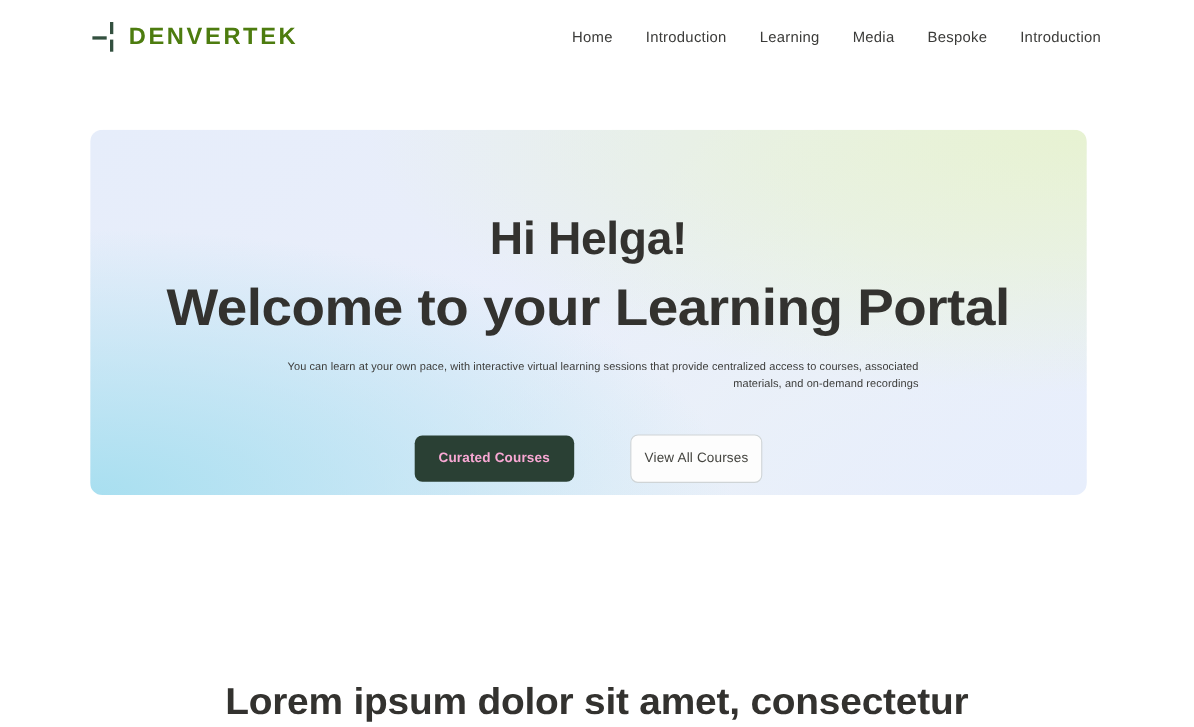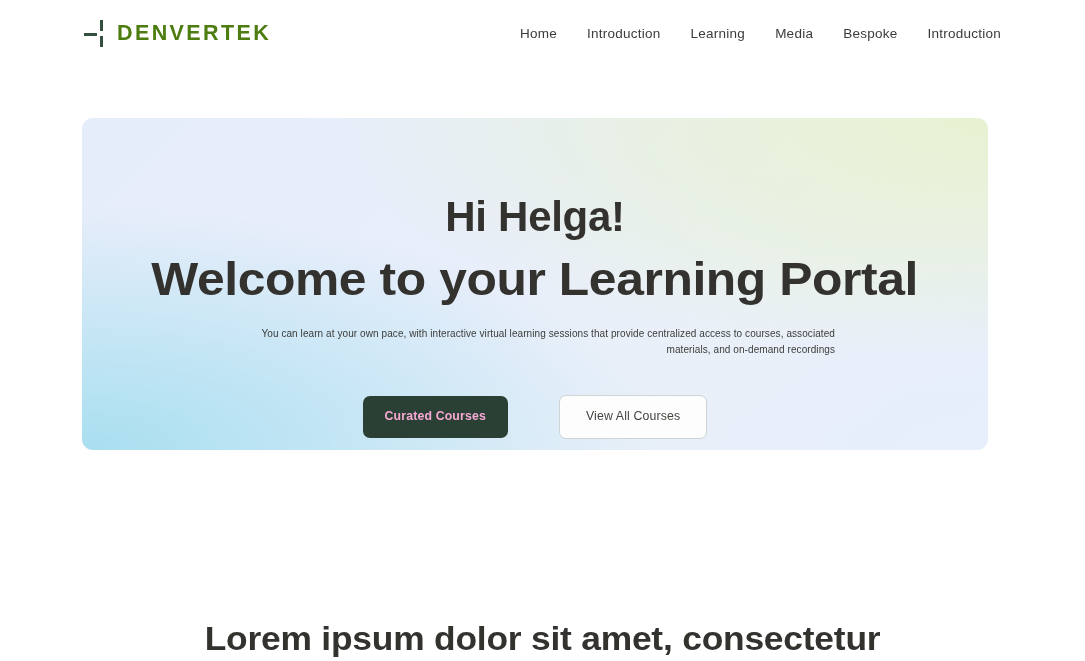--- a/index.html
+++ b/index.html
@@ -194,21 +194,21 @@
     background: #2a4034;
     color: #f9a8d4;
     height: 42px;
     padding: 0 22px;
   }
 
   .btn-secondary {
     background: #fdfdfd;
     color: #44443f;
     height: 44px;
-    padding: 0 26px;
+    padding: 0 12px;
     border: 1px solid #cfd4d6;
     font-weight: 400;
     font-size: 12.3px;
     margin-left: 36px;
   }
 
   
   .section-heading {
     position: absolute;
     left: 0;

